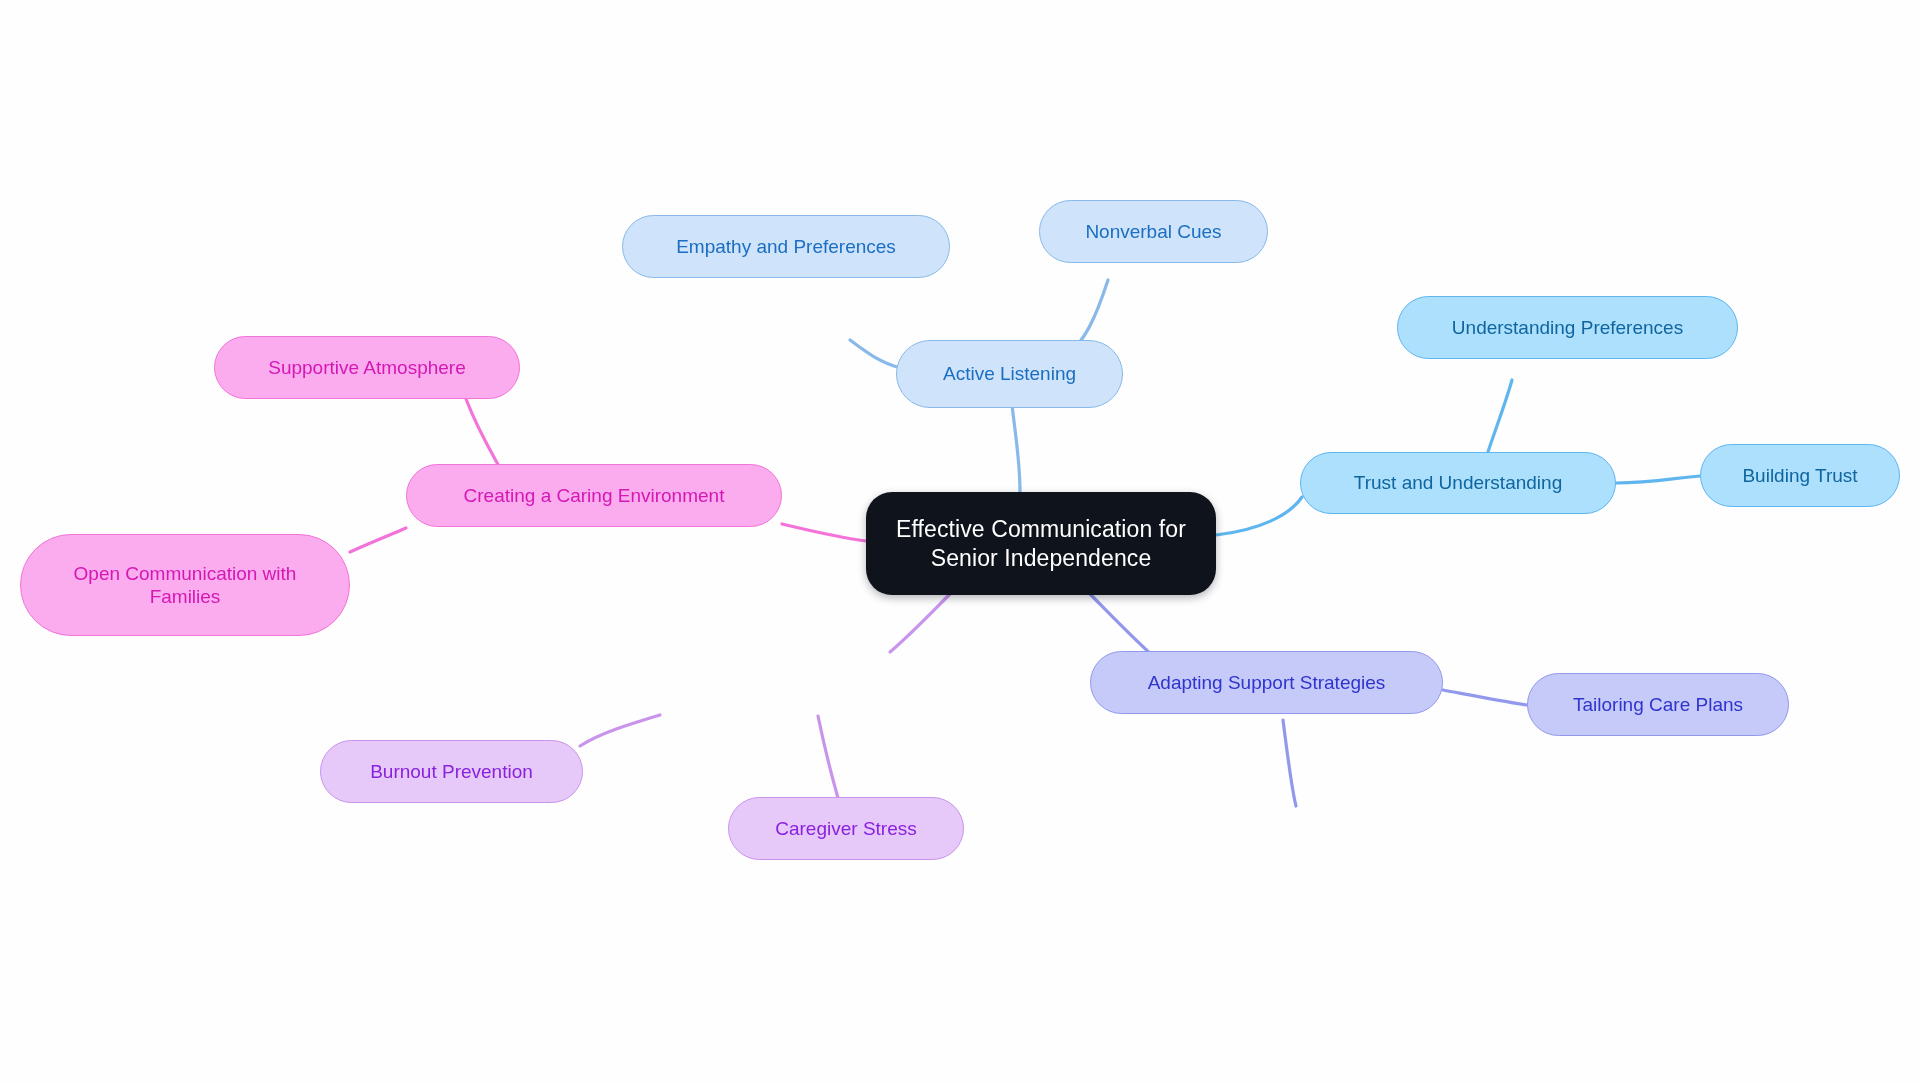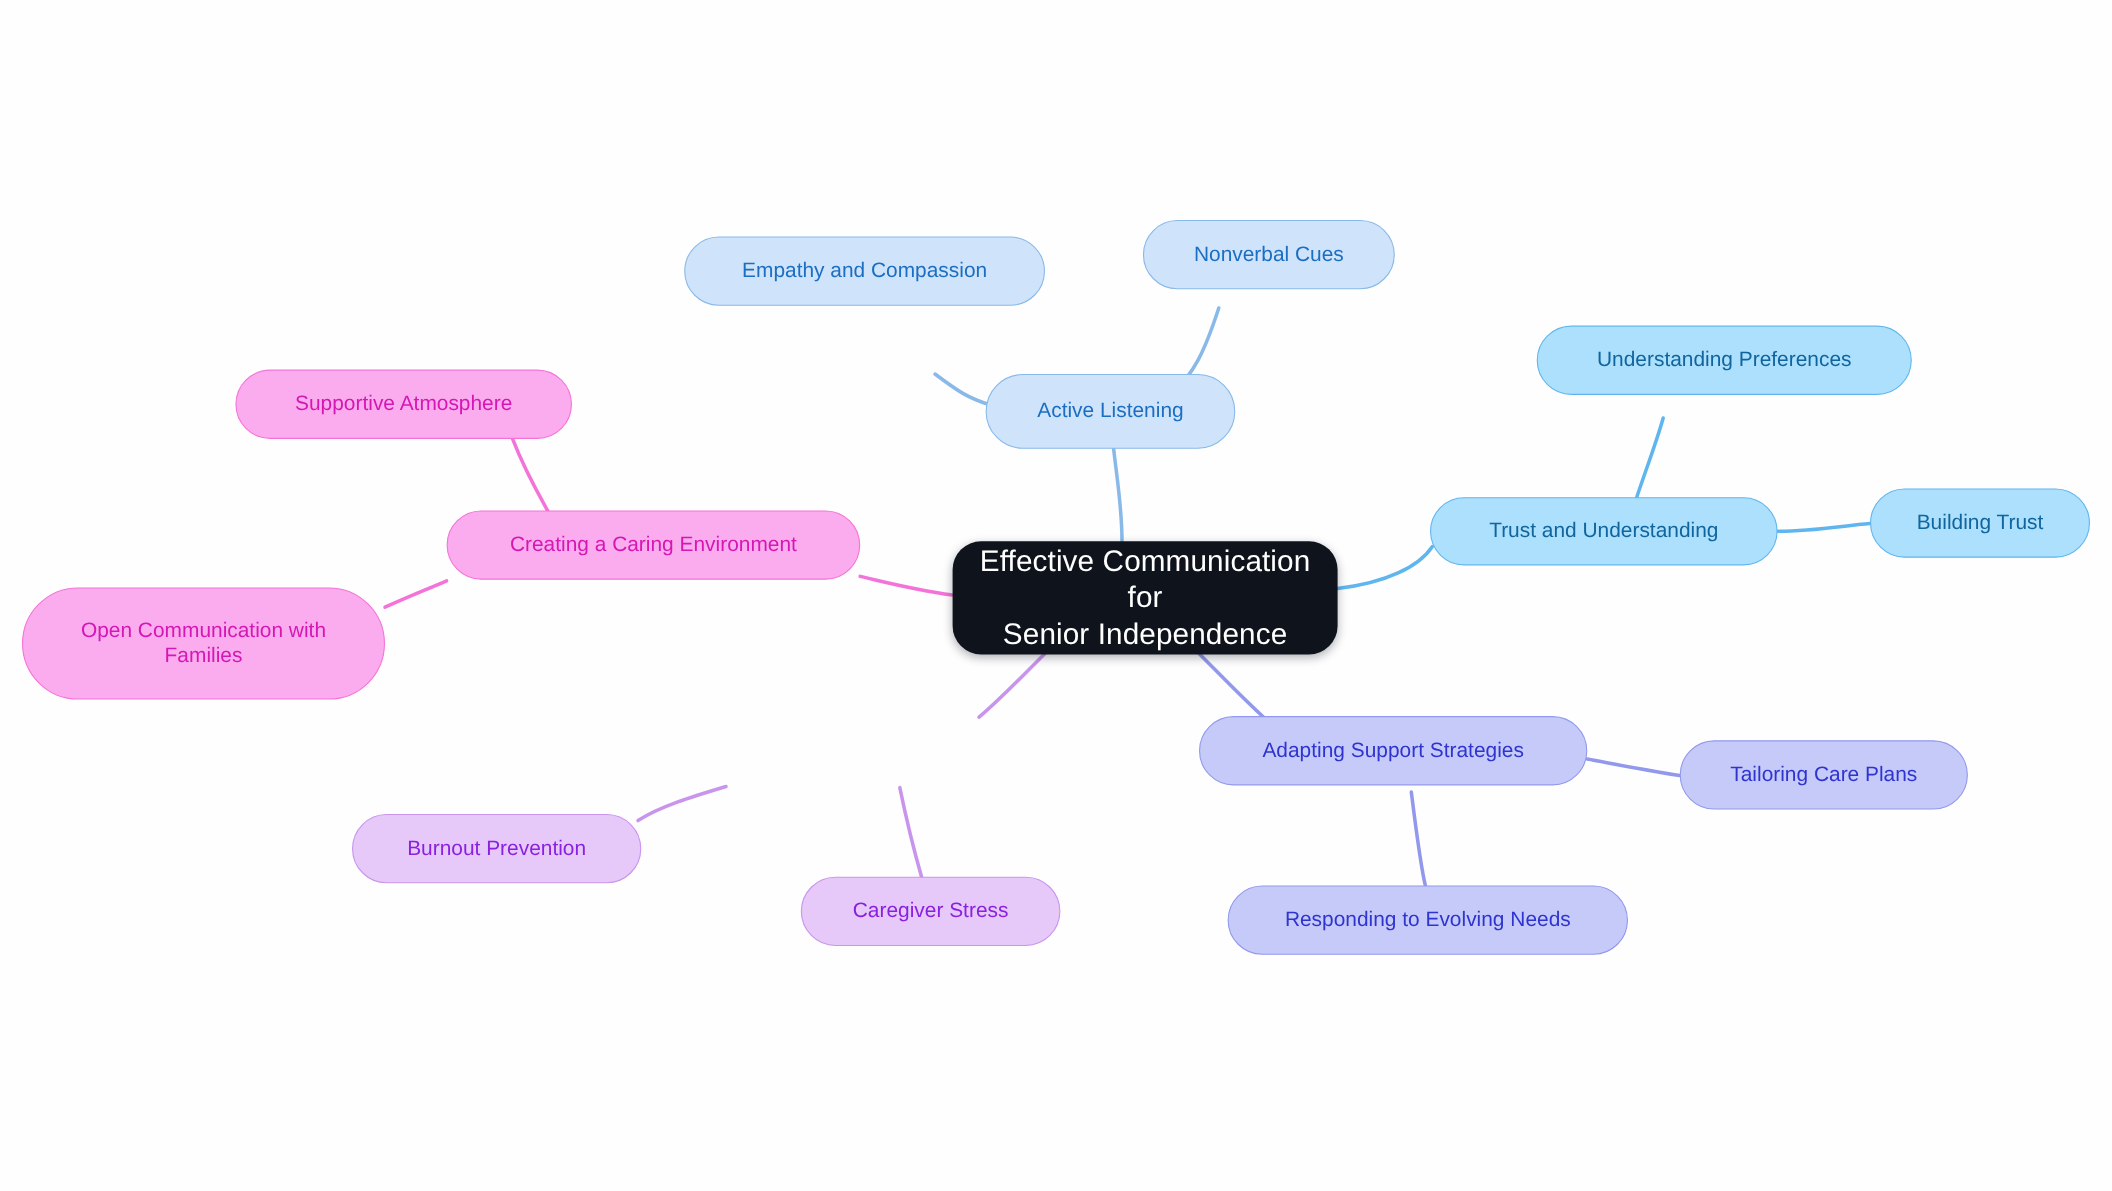--- a/index.html
+++ b/index.html
@@ -44,21 +44,21 @@
     display: block;
     width: 100%;
   }
 
   
   .node.root {
     background: #0e131c;
     border: none;
     border-radius: 26px;
     color: #ffffff;
-    font-size: 27px;
+    font-size: 23px;
     letter-spacing: 0.1px;
     box-shadow: 0 3px 9px rgba(10,14,22,0.30);
     z-index: 8;
   }
 
   
   .theme-blue-light {
     background: #cfe4fa;
     border-color: #88b9e8;
     color: #1b6ec2;
@@ -130,21 +130,21 @@
       <span>Effective Communication for</span><br>
       <span>Senior Independence</span>
     </span>
   </div>
 
   <div class="node theme-blue-light size-branch" style="left:896px; top:340px; width:227px; height:68px;">
     <span class="node-label">Active Listening</span>
   </div>
 
   <div class="node theme-blue-light size-leaf" style="left:622px; top:215px; width:328px; height:63px;">
-    <span class="node-label">Empathy and Compassion</span>
+    <span class="node-label">Empathy and Preferences</span>
   </div>
 
   <div class="node theme-blue-light size-leaf" style="left:1039px; top:200px; width:229px; height:63px;">
     <span class="node-label">Nonverbal Cues</span>
   </div>
 
   <div class="node theme-blue-mid size-branch" style="left:1300px; top:452px; width:316px; height:62px;">
     <span class="node-label">Trust and Understanding</span>
   </div>
 
@@ -181,17 +181,14 @@
   </div>
 
   <div class="node theme-periwinkle size-leaf" style="left:1527px; top:673px; width:262px; height:63px;">
     <span class="node-label">Tailoring Care Plans</span>
   </div>
 
   <div class="node theme-periwinkle size-branch" style="left:1090px; top:651px; width:353px; height:63px;">
     <span class="node-label">Adapting Support Strategies</span>
   </div>
 
-  <div class="node theme-periwinkle size-leaf" style="left:1116px; top:805px; width:364px; height:63px;">
-    <span class="node-label">Responding to Evolving Needs</span>
-  </div>
 
 </div>
 
 </body></html>

